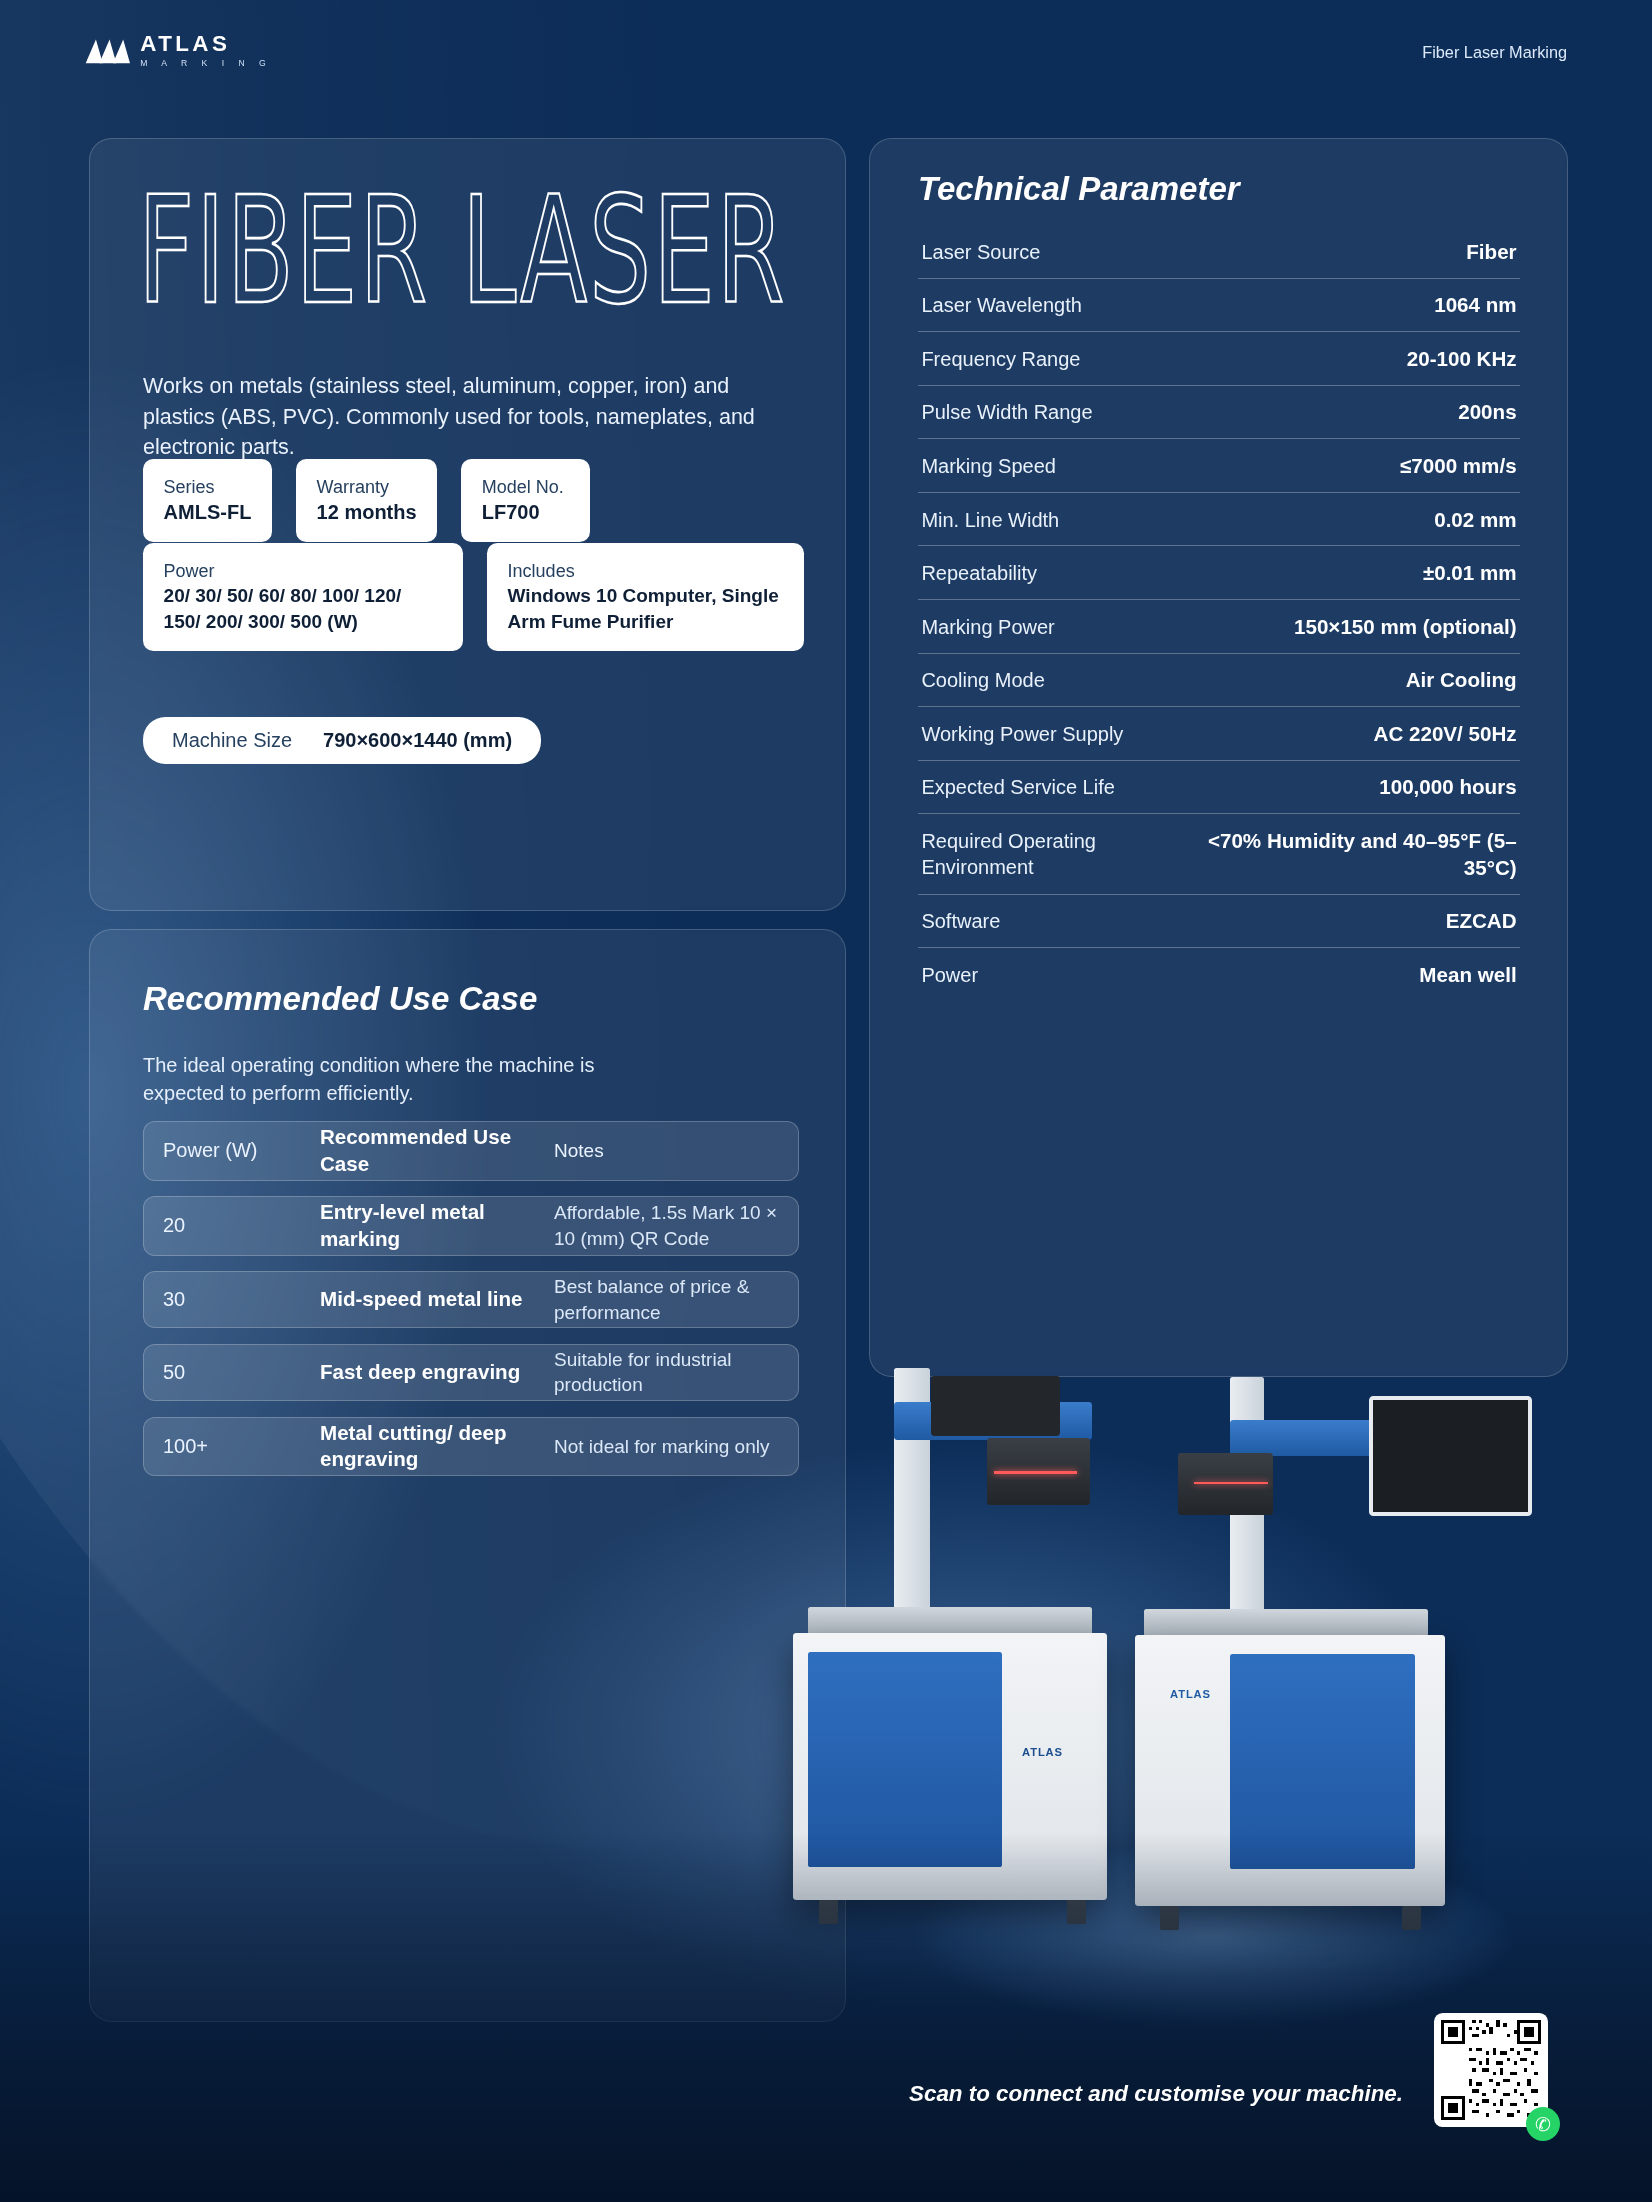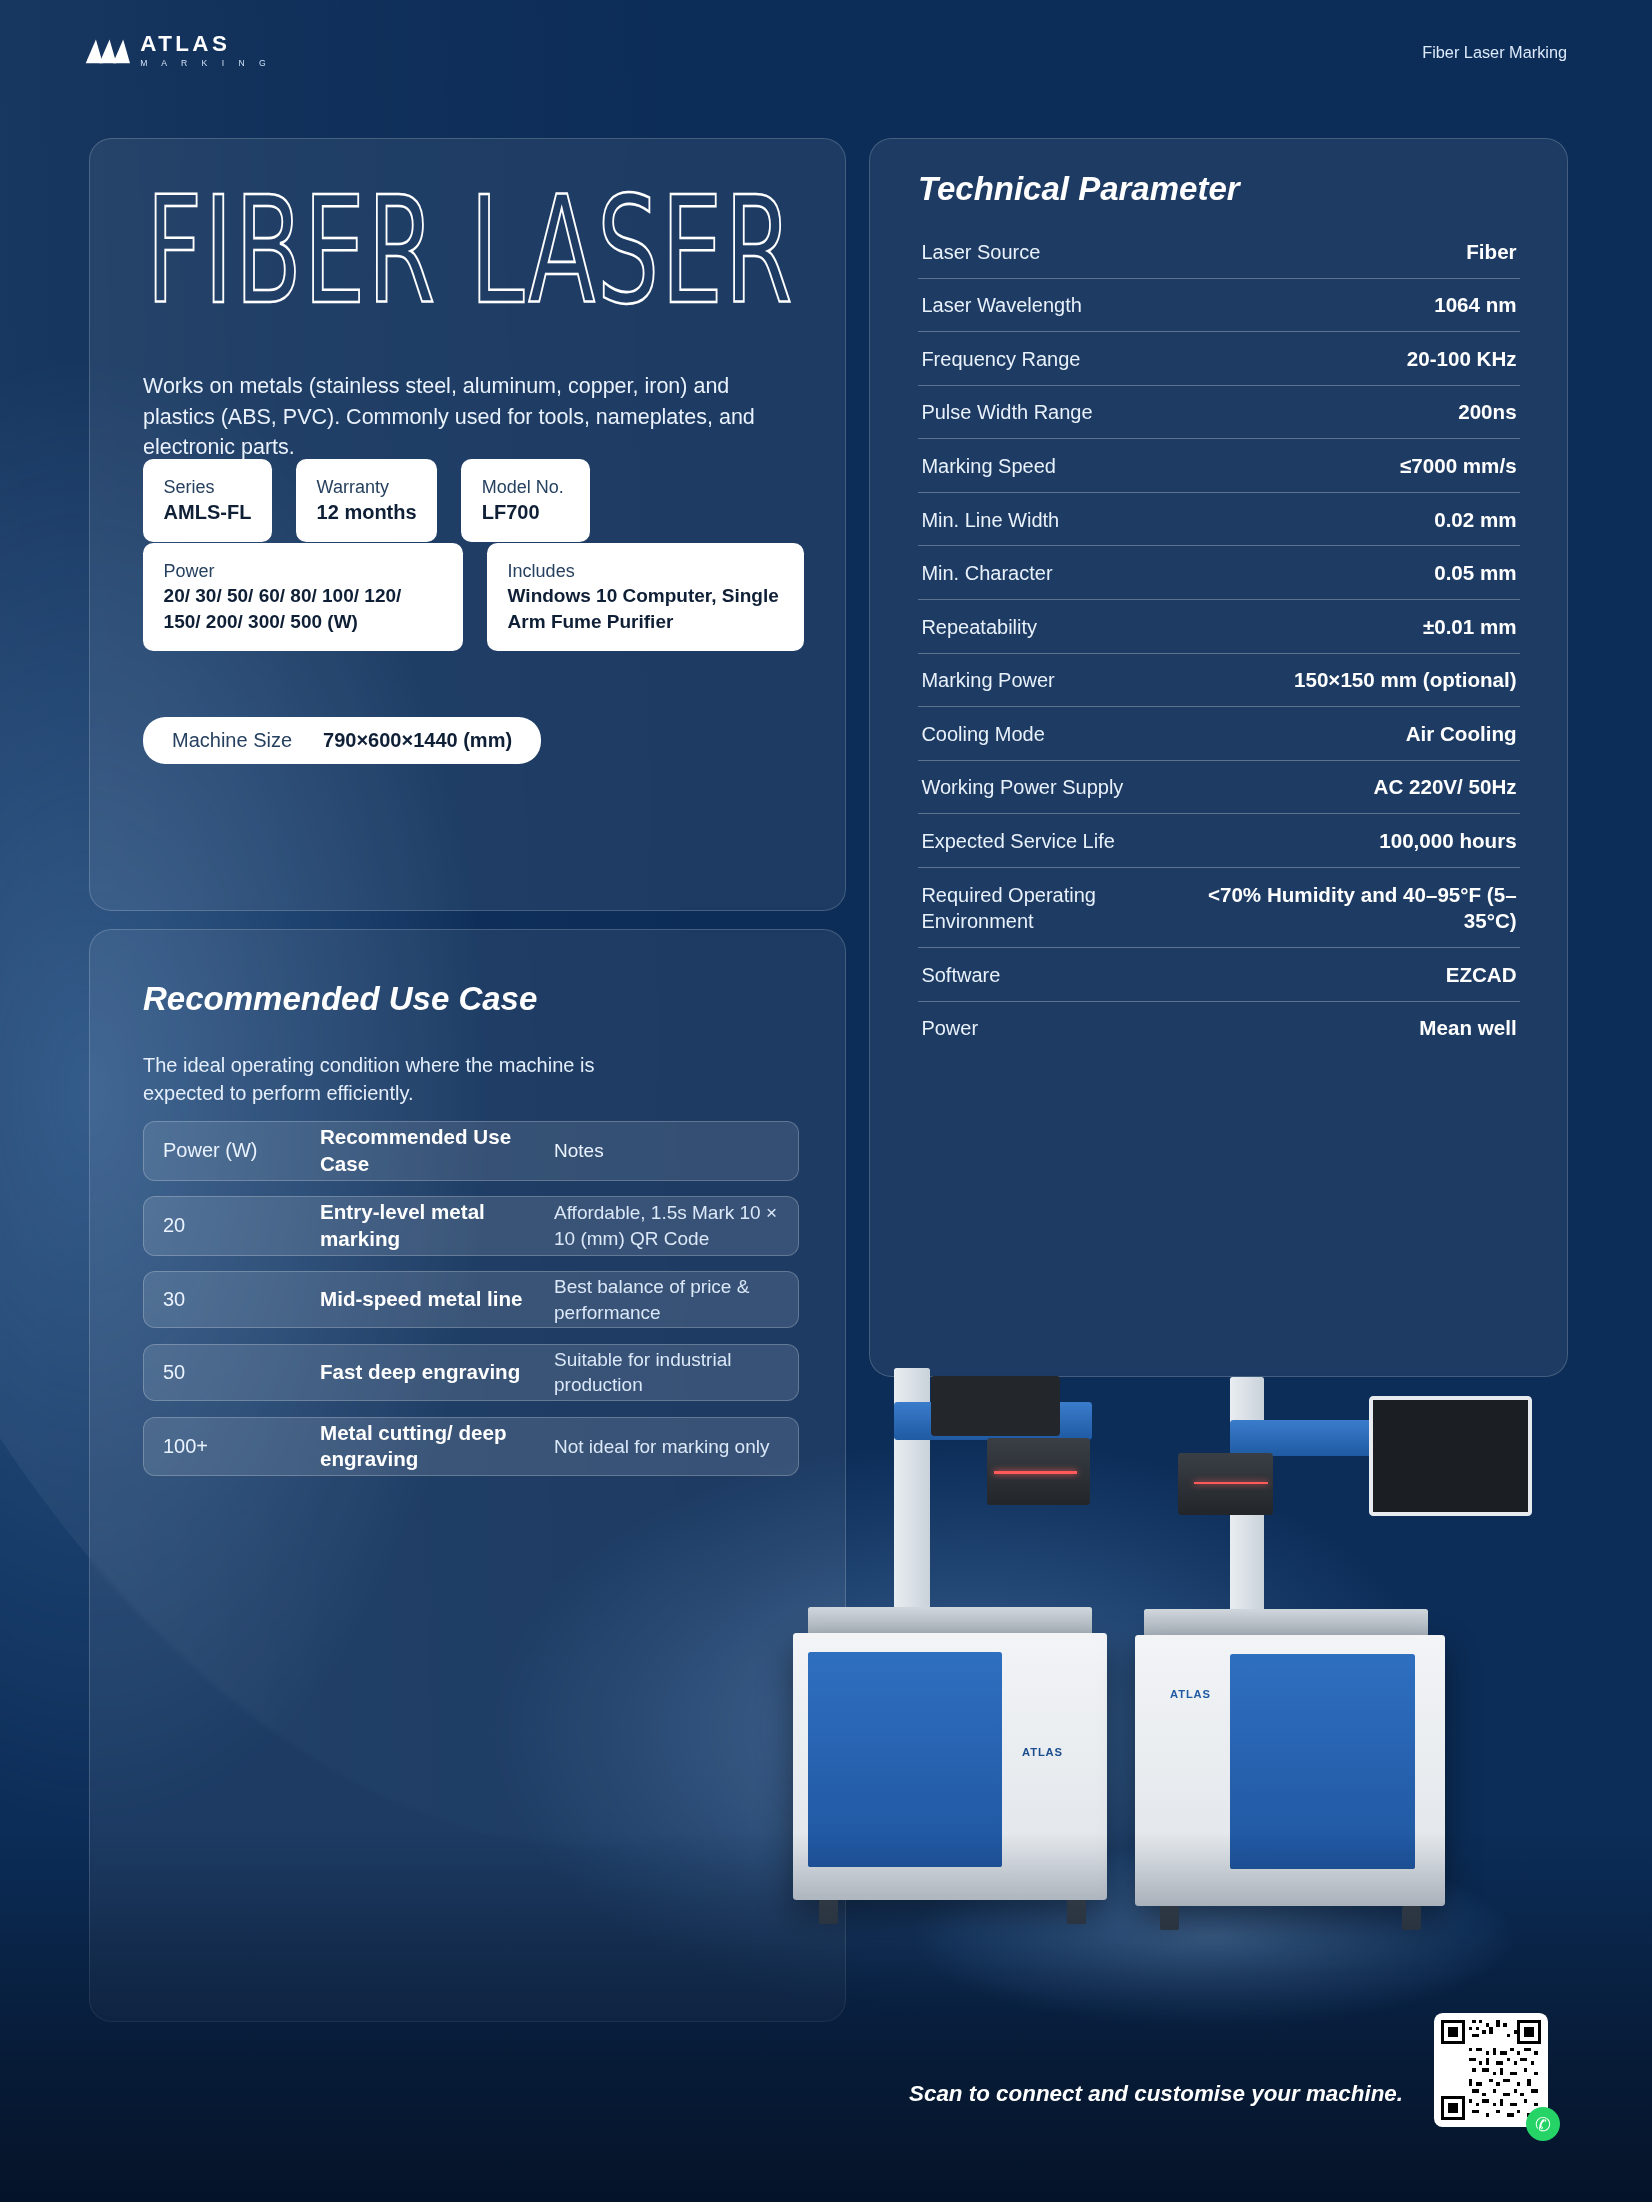--- a/index.html
+++ b/index.html
@@ -68,21 +68,21 @@
     background: rgba(255,255,255,0.07);
     border: 0.9px solid rgba(255,255,255,0.18);
     border-radius: 22.4px;
     backdrop-filter: blur(2.6px);
   }
   #left-card { left: 89px; top: 138px; width: 757px; height: 773px; }
   #usecase-card { left: 89px; top: 929px; width: 757px; height: 1093px; }
   #spec-card { left: 869px; top: 138px; width: 699px; height: 1239px; }
 
   
-  .title-wrap { position: absolute; left: 56px; top: 34px; width: 671px; height: 181px; }
+  .title-wrap { position: absolute; left: 48px; top: 34px; width: 671px; height: 181px; }
   .fiber-title {
     font-family: "DejaVu Sans", sans-serif;
     font-size: 96px;
     letter-spacing: 1.7px;
     color: transparent;
     -webkit-text-stroke: 1.7px #ffffff;
     font-weight: 400;
     line-height: 1.05;
     transform: scaleY(1.55) scaleX(1.02);
     transform-origin: left top;
@@ -304,24 +304,20 @@
           <div class="spec-k">Pulse Width Range</div>
           <div class="spec-v">200ns</div>
         </div>
       <div class="spec-row">
           <div class="spec-k">Marking Speed</div>
           <div class="spec-v">≤7000 mm/s</div>
         </div>
       <div class="spec-row">
           <div class="spec-k">Min. Line Width</div>
           <div class="spec-v">0.02 mm</div>
-        </div>
-      <div class="spec-row">
-          <div class="spec-k">Min. Character</div>
-          <div class="spec-v">0.05 mm</div>
         </div>
       <div class="spec-row">
           <div class="spec-k">Repeatability</div>
           <div class="spec-v">±0.01 mm</div>
         </div>
       <div class="spec-row">
           <div class="spec-k">Marking Power</div>
           <div class="spec-v">150×150 mm (optional)</div>
         </div>
       <div class="spec-row">

